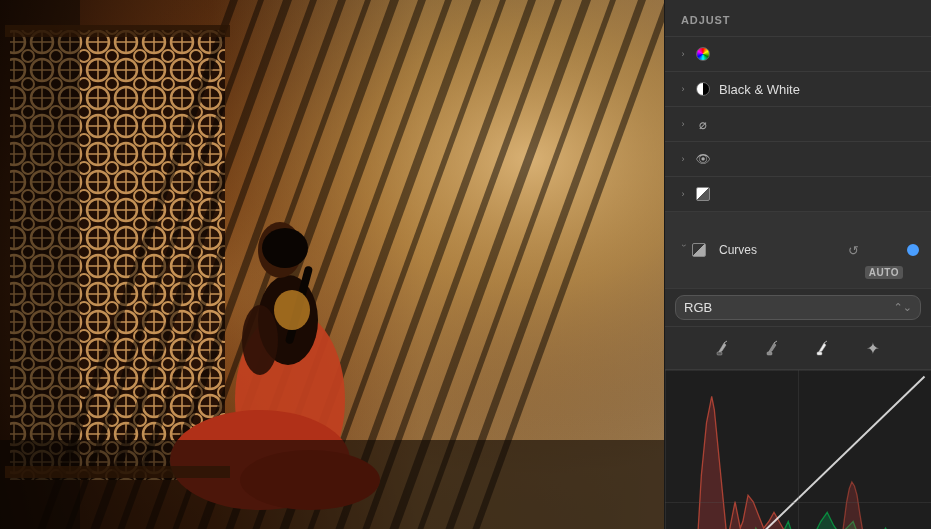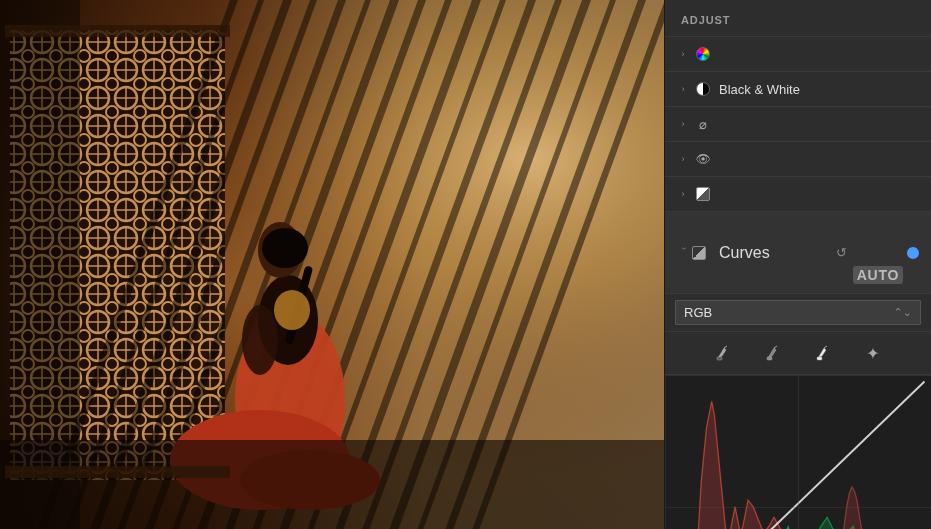--- a/index.html
+++ b/index.html
@@ -138,40 +138,40 @@
       border: 1px solid #888;
       background: linear-gradient(135deg, #333 50%, #aaa 50%);
       border-radius: 2px;
       margin-right: 8px;
       flex-shrink: 0;
     }
 
     .curves-label {
       flex: 1;
       color: #ddd;
-      font-size: 16px;
+      font-size: 12px;
     }
 
     .curves-actions {
       display: flex;
       align-items: center;
       gap: 4px;
     }
 
     .undo-btn {
       color: #888;
       font-size: 13px;
       cursor: pointer;
       padding: 2px;
     }
 
     .auto-badge {
       background: #555;
       color: #bbb;
-      font-size: 14px;
+      font-size: 10px;
       font-weight: 600;
       padding: 1px 4px;
       border-radius: 3px;
       letter-spacing: 0.05em;
       margin-top: 45px;
     }
 
     .blue-dot {
       width: 12px;
       height: 12px;
@@ -189,21 +189,21 @@
       background: #2d2d2d;
     }
 
     .rgb-select {
       flex: 1;
       background: #3d3d3d;
       border: 1px solid #555;
       color: #e0e0e0;
       font-size: 13px;
       padding: 4px 8px;
-      border-radius: 1px;
+      border-radius: 9px;
       appearance: none;
       cursor: pointer;
       display: flex;
       align-items: center;
       justify-content: space-between;
     }
 
     
     .tool-row {
       display: flex;

